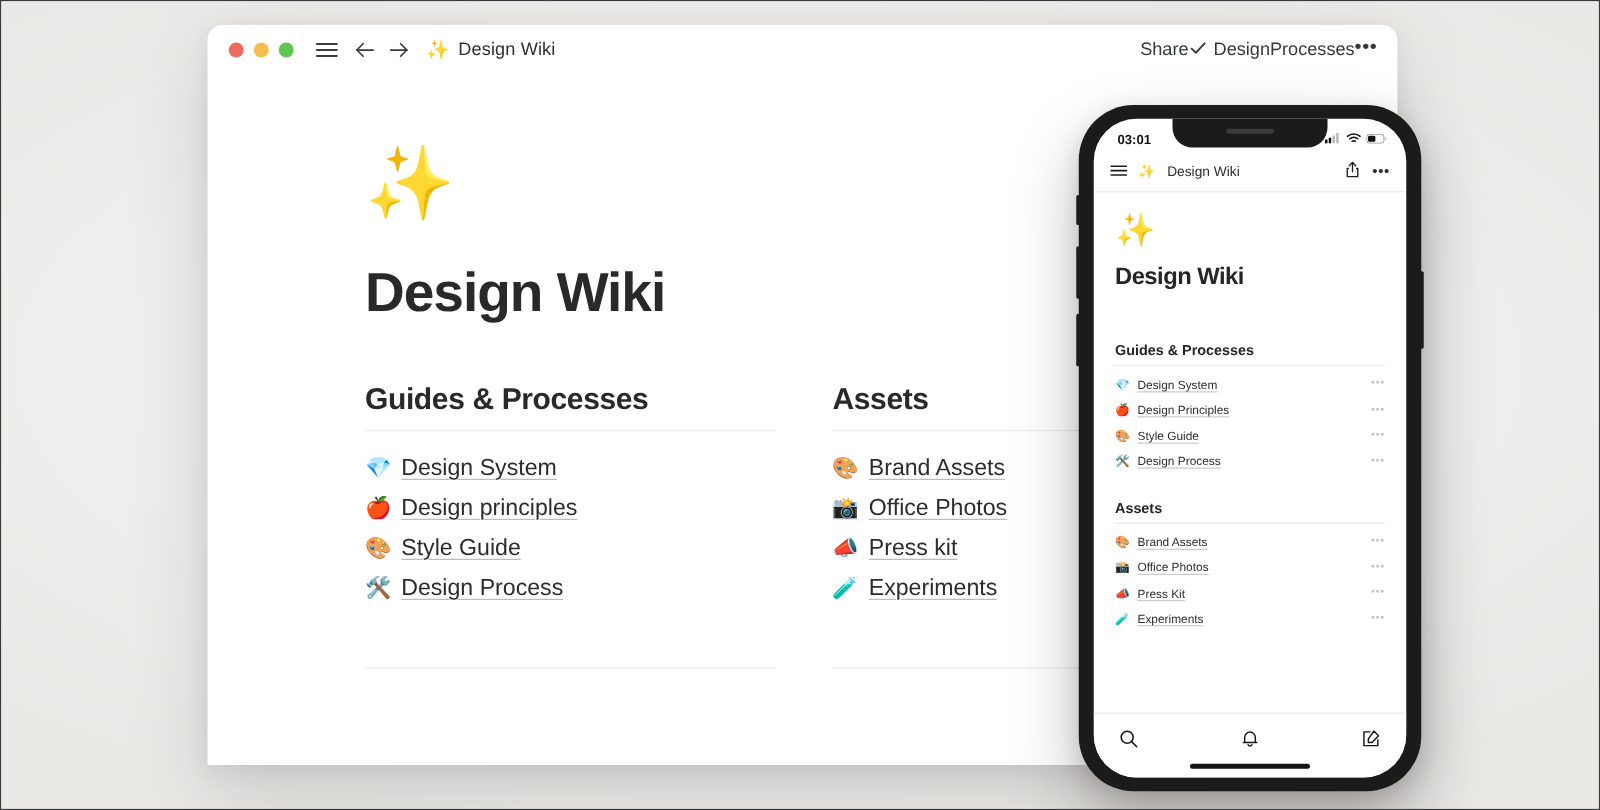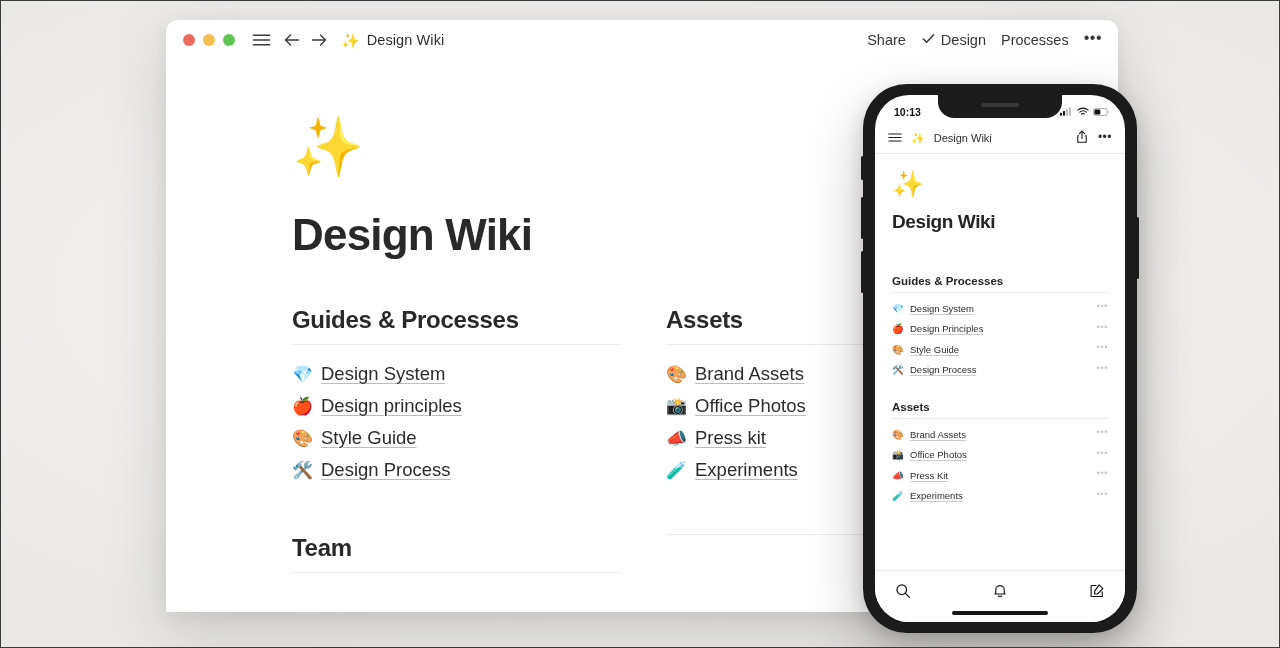--- a/index.html
+++ b/index.html
@@ -76,21 +76,21 @@
   .tb-title {
     font-size: 14.5px;
     color: #2f2f2f;
     letter-spacing: .1px;
   }
 
   .titlebar-right {
     margin-left: auto;
     display: flex;
     align-items: center;
-    gap: 15px;
+    gap: 0;
   }
   .tb-action {
     font-size: 14.5px;
     color: #35383b;
     display: flex;
     align-items: center;
     gap: 5px;
     white-space: nowrap;
   }
   .tb-dots {
@@ -383,21 +383,20 @@
             <span class="link-text">Style Guide</span>
           </div>
           <div class="link-row">
             <span class="link-emoji">🛠️</span>
             <span class="link-text">Design Process</span>
           </div>
         </div>
 
         <div class="sec-gap"></div>
 
-        <div class="sec-head">Team</div>
         <div class="sec-rule"></div>
       </div>
 
       <div class="col">
         <div class="sec-head">Assets</div>
         <div class="sec-rule"></div>
         <div>
           <div class="link-row">
             <span class="link-emoji">🎨</span>
             <span class="link-text">Brand Assets</span>
@@ -430,21 +429,21 @@
   <span class="phone-btn btn-volup"></span>
   <span class="phone-btn btn-voldn"></span>
   <span class="phone-btn btn-power"></span>
 
   <div class="phone-screen">
     <div class="notch">
       <span class="notch-speaker"></span>
     </div>
 
     <div class="status-bar">
-      <span>10:13</span>
+      <span>03:01</span>
       <span class="status-right">
         <span>
           <svg viewBox="0 0 17 11" width="13" height="9" fill="#111">
             <rect x="0" y="7" width="2.6" height="4" rx="0.6"></rect>
             <rect x="3.9" y="5" width="2.6" height="6" rx="0.6"></rect>
             <rect x="7.8" y="2.6" width="2.6" height="8.4" rx="0.6" fill="#b9b8b6"></rect>
             <rect x="11.7" y="0" width="2.6" height="11" rx="0.6" fill="#b9b8b6"></rect>
           </svg>
         </span>
         <span>

